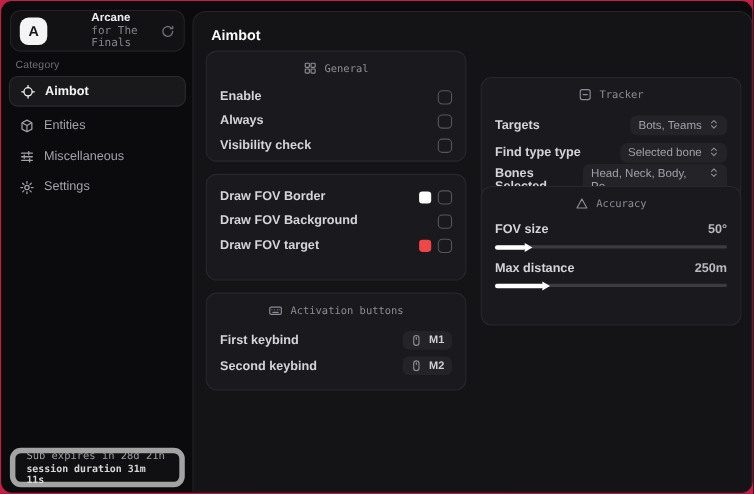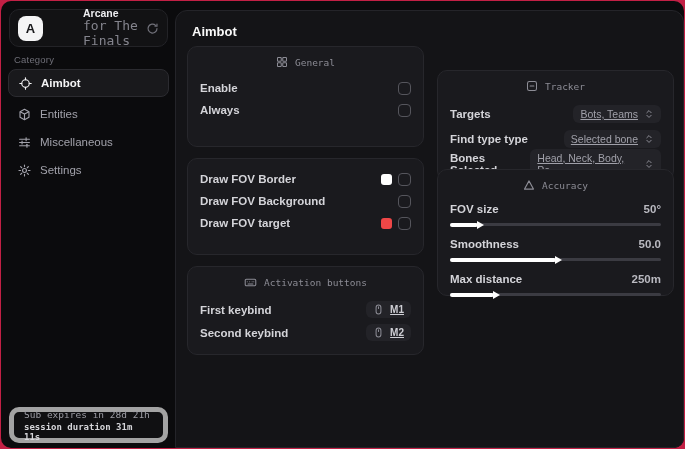--- a/index.html
+++ b/index.html
@@ -10,21 +10,21 @@
 
   
   .sidebar { position:absolute; left:0; top:0; width:174px; height:100%; }
   .app-card { position:absolute; left:8px; top:8px; width:159px; height:38px;
     background:#121214; border:1px solid #232327; border-radius:10px;
     display:flex; align-items:center; padding:0 8px; gap:8px; }
   .logo { width:25px; height:25px; border-radius:8px; background:#f4f4f5;
     color:#17171a; font-weight:bold; font-size:13px; display:flex; align-items:center; justify-content:center; }
   .app-meta { flex:1; line-height:1.15;margin-left:32px; }
   .app-name { font-size:10.5px; font-weight:bold; color:#ededf0; }
-  .app-sub { font-size:13px; color:#84848d; font-family:"DejaVu Sans Mono", monospace; }
+  .app-sub { font-size:10px; color:#84848d; font-family:"DejaVu Sans Mono", monospace; }
   .sync-btn { color:#6f6f78; display:flex; }
   .category { position:absolute; left:13px; top:53px; font-size:9.5px; color:#6f6f78; letter-spacing:.2px; }
   .nav-item { position:absolute; left:7px; width:161px; height:26px; display:flex; align-items:center;
     gap:9px; padding:0 10px; border-radius:8px; color:#a2a2ab; font-size:11.5px; font-weight:500; cursor:pointer; }
   .nav-item.active { height:28px; background:#19191c; border:1px solid #2b2b30; color:#f4f4f5; font-weight:600; }
   .nav-item svg { flex:0 0 auto; }
   .footer-card { position:absolute; left:8px; top:406px; width:159px; height:36px;
     border:5px solid #a3a3a3; border-radius:10px; background:#101012;
     display:flex; flex-direction:column; justify-content:center; padding:0 10px; gap:2px; }
   .footer-line1 { font-size:9.5px; color:#9c9ca4; font-family:"DejaVu Sans Mono", monospace; }
@@ -46,22 +46,22 @@
     font-family:"DejaVu Sans Mono", monospace; font-size:9.5px; margin-bottom:9px;justify-content:center; }
   .row { display:flex; align-items:center; justify-content:space-between; height:22px; }
   .card-tracker .row { height:25px; }
   .card-activation .row { height:23px;gap:41px; }
   .row-label { font-size:11.5px; font-weight:600; color:#d4d4d9; }
   .row-right { display:flex; align-items:center; gap:6px; }
 
   .checkbox { width:13px; height:13px; border:1.5px solid #55555c; border-radius:4px; background:transparent; cursor:pointer; }
   .swatch { width:11px; height:11px; border-radius:3px; cursor:pointer; }
 
-  .chip { display:flex; align-items:center; gap:6px; background:#232328; border-radius:6px;
-    padding:3px 7px; color:#a0a0a9; font-size:10.5px; cursor:pointer;text-decoration:underline; }
+  .chip { display:flex; align-items:flex-start; gap:6px; background:#232328; border-radius:6px;
+    padding:3px 7px; color:#a0a0a9; font-size:10.5px; cursor:pointer; }
   .chip.key { color:#cfcfd5; font-weight:bold; font-size:10px; }
   .chip svg { color:#8c8c95; }
 
   .slider-group { margin-bottom:9px; }
   .slider-head { display:flex; justify-content:space-between; align-items:center; height:18px; }
   .slider-value { font-size:11.5px; color:#b9b9c0; font-weight:600; }
   .track { position:relative; height:3px; margin-top:5px; border-radius:2px; background:#3b3b42; cursor:pointer; }
   .fill { position:absolute; left:0; top:-0.5px; height:4px; border-radius:2px; background:#ffffff; }
   .thumb { position:absolute; right:-6px; top:-2px; width:0; height:0;
     border-top:4px solid transparent; border-bottom:4px solid transparent; border-left:7px solid #ffffff; }
@@ -159,20 +159,24 @@
         <span>General</span>
       </div>
       <div class="row">
         <span class="row-label">Enable</span>
         <span class="checkbox"></span>
       </div>
       <div class="row">
         <span class="row-label">Always</span>
         <span class="checkbox"></span>
       </div>
+      <div class="row">
+        <span class="row-label">Visibility check</span>
+        <span class="checkbox"></span>
+      </div>
     </div>
 
     <div class="card card-visual">
       <div class="row">
         <span class="row-label">Draw FOV Border</span>
         <span class="row-right">
           <span class="swatch" style="background: rgb(255, 255, 255);"></span>
           <span class="checkbox"></span>
         </span>
       </div>
@@ -290,31 +294,20 @@
           <span class="row-label">FOV size</span>
           <span class="slider-value">50°</span>
         </div>
         <div class="track">
           <div class="fill" style="width: 13.5%;">
             <span class="thumb"></span>
           </div>
         </div>
       </div>
 
-      <div class="slider-group">
-        <div class="slider-head">
-          <span class="row-label">Smoothness</span>
-          <span class="slider-value">50.0</span>
-        </div>
-        <div class="track">
-          <div class="fill" style="width: 50%;">
-            <span class="thumb"></span>
-          </div>
-        </div>
-      </div>
 
       <div class="slider-group">
         <div class="slider-head">
           <span class="row-label">Max distance</span>
           <span class="slider-value">250m</span>
         </div>
         <div class="track">
           <div class="fill" style="width: 21%;">
             <span class="thumb"></span>
           </div>

